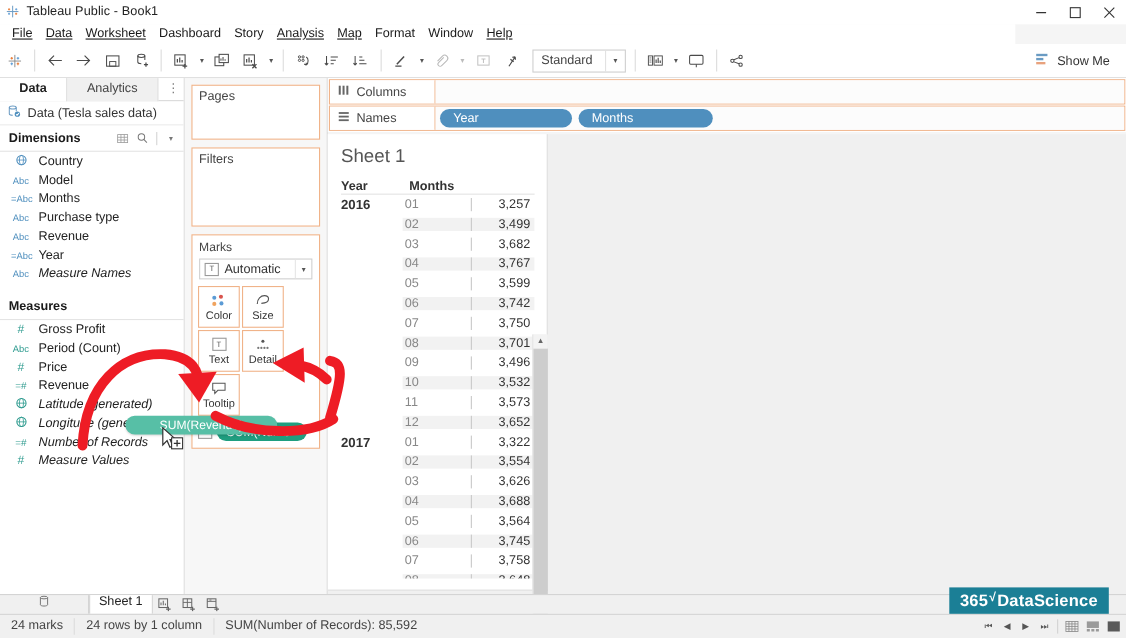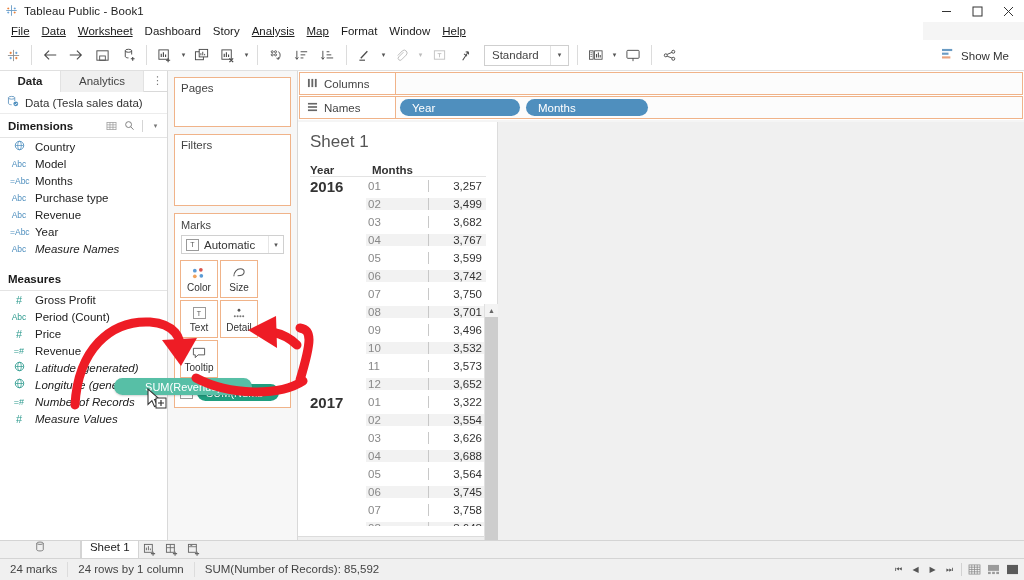--- a/index.html
+++ b/index.html
@@ -175,21 +175,21 @@
   .tbl-head { display: flex; padding-left: 12px; height: 18px; align-items: flex-end; }
   .th { font-weight: bold; font-size: 11.5px; color: #333; }
   .th.year { width: 62px; }
   .th.months { width: 70px; }
 
   .tbl-scroll {
     position: relative; margin-left: 12px; width: 176px; height: 350px; overflow: hidden;
     border-top: 1px solid #e3e3e3;
   }
   .trow { display: flex; height: 18px; align-items: center; }
-  .c-year { width: 56px; font-size: 15px; font-weight: bold; color: #333; }
+  .c-year { width: 56px; font-size: 12px; font-weight: bold; color: #333; }
   .c-month { width: 62px; font-size: 11.5px; color: #888; padding-left: 2px; }
   .c-val {
     width: 58px; text-align: right; font-size: 11.5px; color: #333; padding-right: 4px;
     border-left: 1px solid #c8c8c8;
   }
   .trow.alt .c-month, .trow.alt .c-val { background: #f2f2f2; }
   .trow.alt .c-val { background: #f2f2f2; }
 
   .vscroll {
     position: absolute; left: 186px; top: 182px; width: 13px; height: 350px;
@@ -894,14 +894,19 @@
           </svg>
       </span>
       <span class="st-vbtn">
         <svg width="13" height="11" viewBox="0 0 14 12">
             <rect x="1" y="1" width="12" height="10" fill="#5a5a5a"></rect>
           </svg>
       </span>
     </span>
   </div>
 
+  <div class="watermark">
+    <span>365</span>
+      <span style="font-size:11px;position:relative;top:-3px;margin:0 1px">√</span>
+      <span>DataScience</span>
+  </div>
 
 </div>
 
 </body></html>

